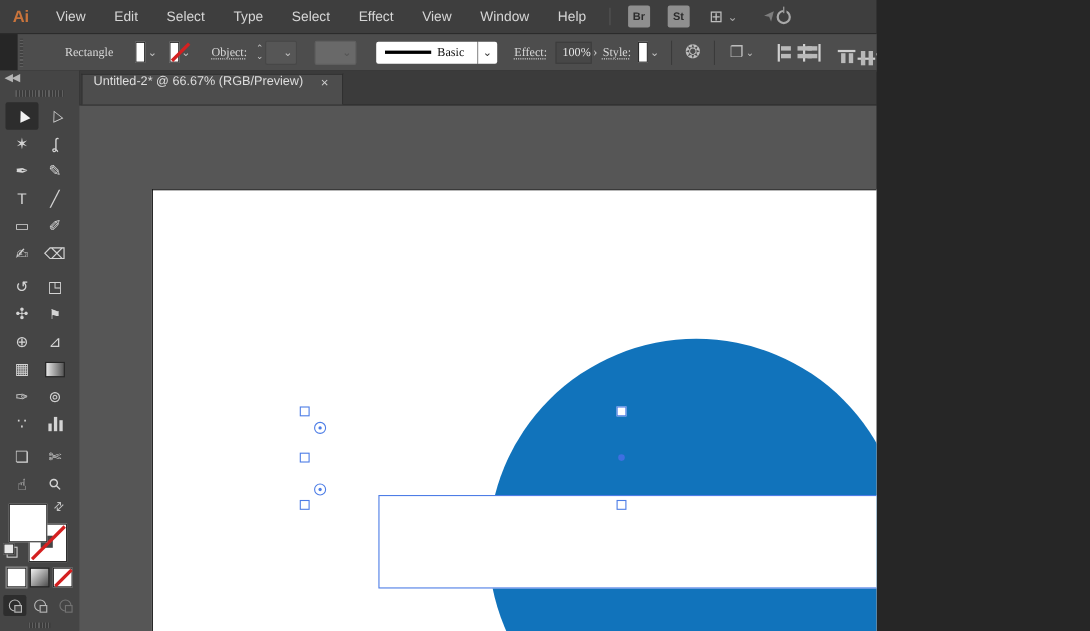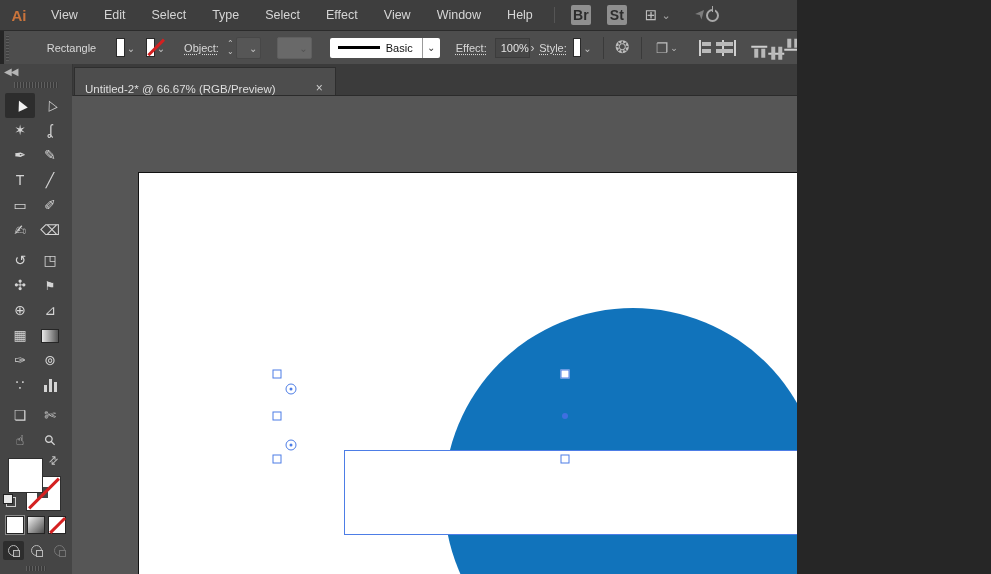--- a/index.html
+++ b/index.html
@@ -6,33 +6,33 @@
   #app{position:relative;width:797px;height:574px;overflow:hidden;
        font-family:"Liberation Sans","DejaVu Sans",sans-serif;
        -webkit-font-smoothing:antialiased;user-select:none;}
   
   #menubar{position:absolute;left:0;top:0;width:100%;height:30px;background:#3e3e3e;
            border-bottom:1px solid #2b2b2b;display:flex;align-items:center;}
   #ai-logo{width:38px;text-align:center;font-weight:bold;font-size:15px;color:#c9743c;}
   .menu-item{padding:0 13px;font-size:12.5px;color:#d6d6d6;line-height:29px;cursor:default;}
   .mb-sep{width:1px;height:16px;background:#555;margin:0 8px;}
   .mb-btn{width:20px;height:20px;margin:0 8px;background:#8f8f8f;color:#2c2c2c;border-radius:2px;
-          font-size:14px;font-weight:bold;display:flex;align-items:center;justify-content:center;}
+          font-size:10px;font-weight:bold;display:flex;align-items:center;justify-content:center;}
   #workspace-btn{display:flex;align-items:center;margin:0 10px;color:#bdbdbd;}
   #workspace-btn .grid{font-size:15px;}
   #workspace-btn .chev{font-size:11px;margin-left:4px;color:#a5a5a5;}
   #gpu-icon{position:relative;width:26px;height:22px;margin-left:14px;}
   #gpu-icon .rocket{position:absolute;left:0;top:2px;font-size:13px;color:#8d8d8d;
                     display:inline-block;transform:rotate(-50deg);opacity:.8;}
   #gpu-icon .ring{position:absolute;right:2px;top:5px;width:9px;height:9px;border:2px solid #a8a8a8;
                   border-radius:50%;}
   #gpu-icon .stem{position:absolute;right:6px;top:2px;width:2px;height:6px;background:#3e3e3e;border-left:1px solid #a8a8a8;}
   
-  #controlbar{position:absolute;left:4px;top:31px;width:100%;height:33px;background:#4d4d4d;
-              border-bottom:1px solid #2b2b2b;display:flex;align-items:center;font-size:11px;color:#d8d8d8;}
+  #controlbar{position:absolute;left:16px;top:31px;width:100%;height:33px;background:#4d4d4d;
+              border-bottom:1px solid #2b2b2b;display:flex;align-items:center;font-size:11px;color:#d8d8d8;font-family:Liberation Serif, serif;}
   #cb-grip{width:7px;height:26px;margin:0 4px 0 2px;
            background:repeating-linear-gradient(0deg,#5e5e5e 0 1px,#434343 1px 3px);}
   .cb-label{margin:0 6px;}
   .cb-label.link{text-decoration:underline dotted;text-underline-offset:2px;}
   .swatch{width:17px;height:17px;background:#fff;border:1px solid #2a2a2a;position:relative;}
   .swatch.none::after{content:"";position:absolute;left:-2px;top:7px;width:22px;height:2.5px;
         background:#d42020;transform:rotate(-45deg);}
   .chev-btn{font-size:10px;color:#c2c2c2;padding:1px 3px 0 2px;}
   .stepper{display:flex;flex-direction:column;align-items:center;width:13px;height:20px;
            justify-content:center;color:#c9c9c9;font-size:8px;line-height:8px;margin-left:2px;}
@@ -67,21 +67,21 @@
   .al-h-center::after{left:2px;top:2px;width:13px;height:4px;box-shadow:0 7px 0 #b9b9b9;}
   .al-h-right::before{right:1px;top:0;width:2px;height:16px;}
   .al-h-right::after{right:4px;top:2px;width:9px;height:4px;box-shadow:0 7px 0 #b9b9b9;}
   .al-v-top{transform:rotate(90deg);}
   .al-v-center{transform:rotate(90deg);}
   .al-v-bottom{transform:rotate(90deg);}
   
   #tabstrip{position:absolute;left:72px;top:64px;right:0;height:31px;background:#3b3b3b;
             border-bottom:1px solid #2b2b2b;display:flex;align-items:flex-end;}
   #doc-tab{height:27px;margin-left:2px;background:#4d4d4d;border:1px solid #2e2e2e;border-bottom:none;
-           display:flex;align-items:flex-end;padding:0 10px;color:#dedede;font-size:11.5px;gap:24px;}
+           display:flex;align-items:flex-start;padding:0 10px;color:#dedede;font-size:11.5px;}
   #tab-close{margin-left:14px;color:#cfcfcf;font-size:12px;padding:0 2px;}
   
   #toolpanel{position:absolute;left:0;top:64px;width:72px;bottom:0;background:#454545;
              border-right:1px solid #353535;}
   #panel-collapse{position:absolute;left:4px;top:2px;color:#b5b5b5;font-size:10px;letter-spacing:-1px;}
   #panel-grip{position:absolute;left:14px;top:18px;width:44px;height:6px;
               background:repeating-linear-gradient(90deg,#5f5f5f 0 1px,#3c3c3c 1px 3px);}
   #tools{position:absolute;left:5px;top:29px;width:64px;}
   .tool-row{display:flex;}
   .tool{width:30px;height:25px;line-height:25px;text-align:center;font-size:14px;color:#d4d4d4;}

